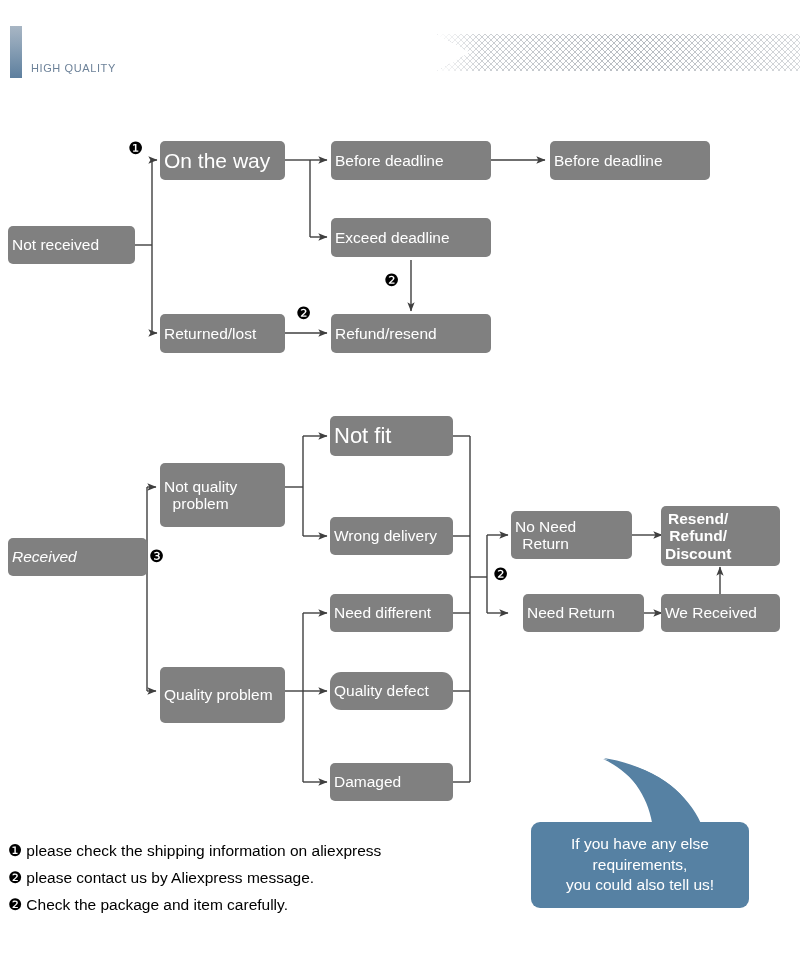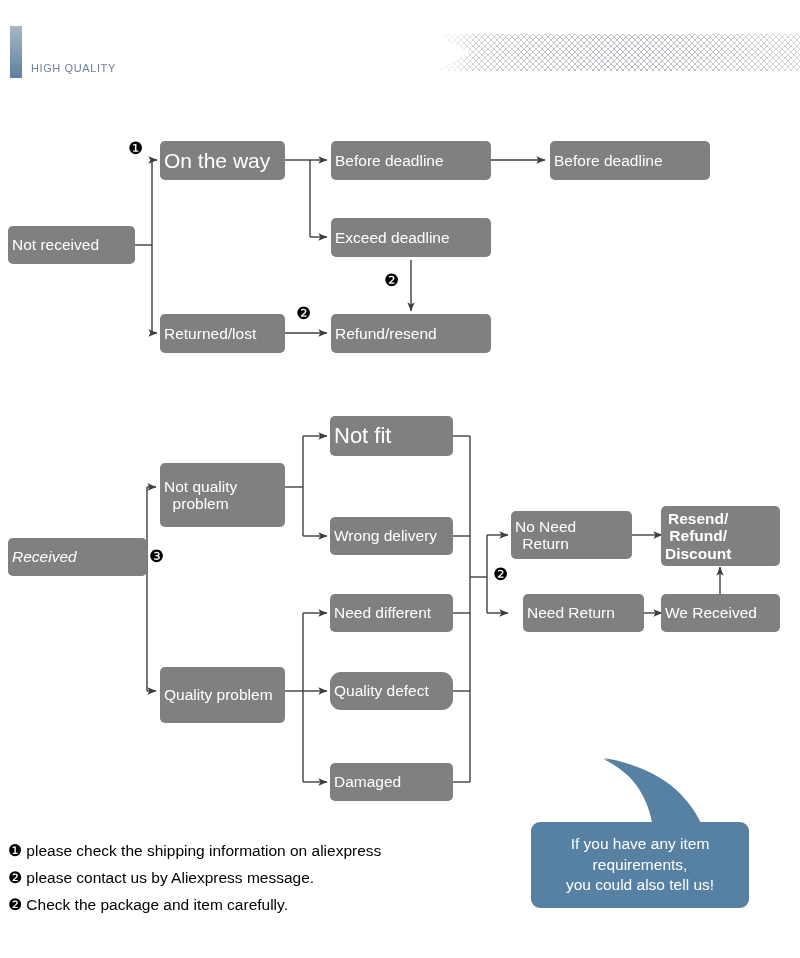--- a/index.html
+++ b/index.html
@@ -313,17 +313,17 @@
 </div>
 
 <svg id="bubble-tail" viewBox="0 0 112 75">
   <path d="M8,6 C52,12 82,38 104,74 L104,74 C96,46 72,16 8,6 Z
            M8,6 C60,16 92,42 106,74 L60,74 C56,42 34,18 8,6 Z" fill="#5681a3"></path>
   <path d="M9,5 C64,14 96,44 108,75 L58,75 C54,44 36,18 9,5 Z" fill="#5681a3"></path>
 </svg>
 
 <div id="bubble">
   <div>
-    <div>If you have any item</div>
+    <div>If you have any else</div>
     <div>requirements,</div>
     <div>you could also tell us!</div>
   </div>
 </div>
 
 </body></html>

